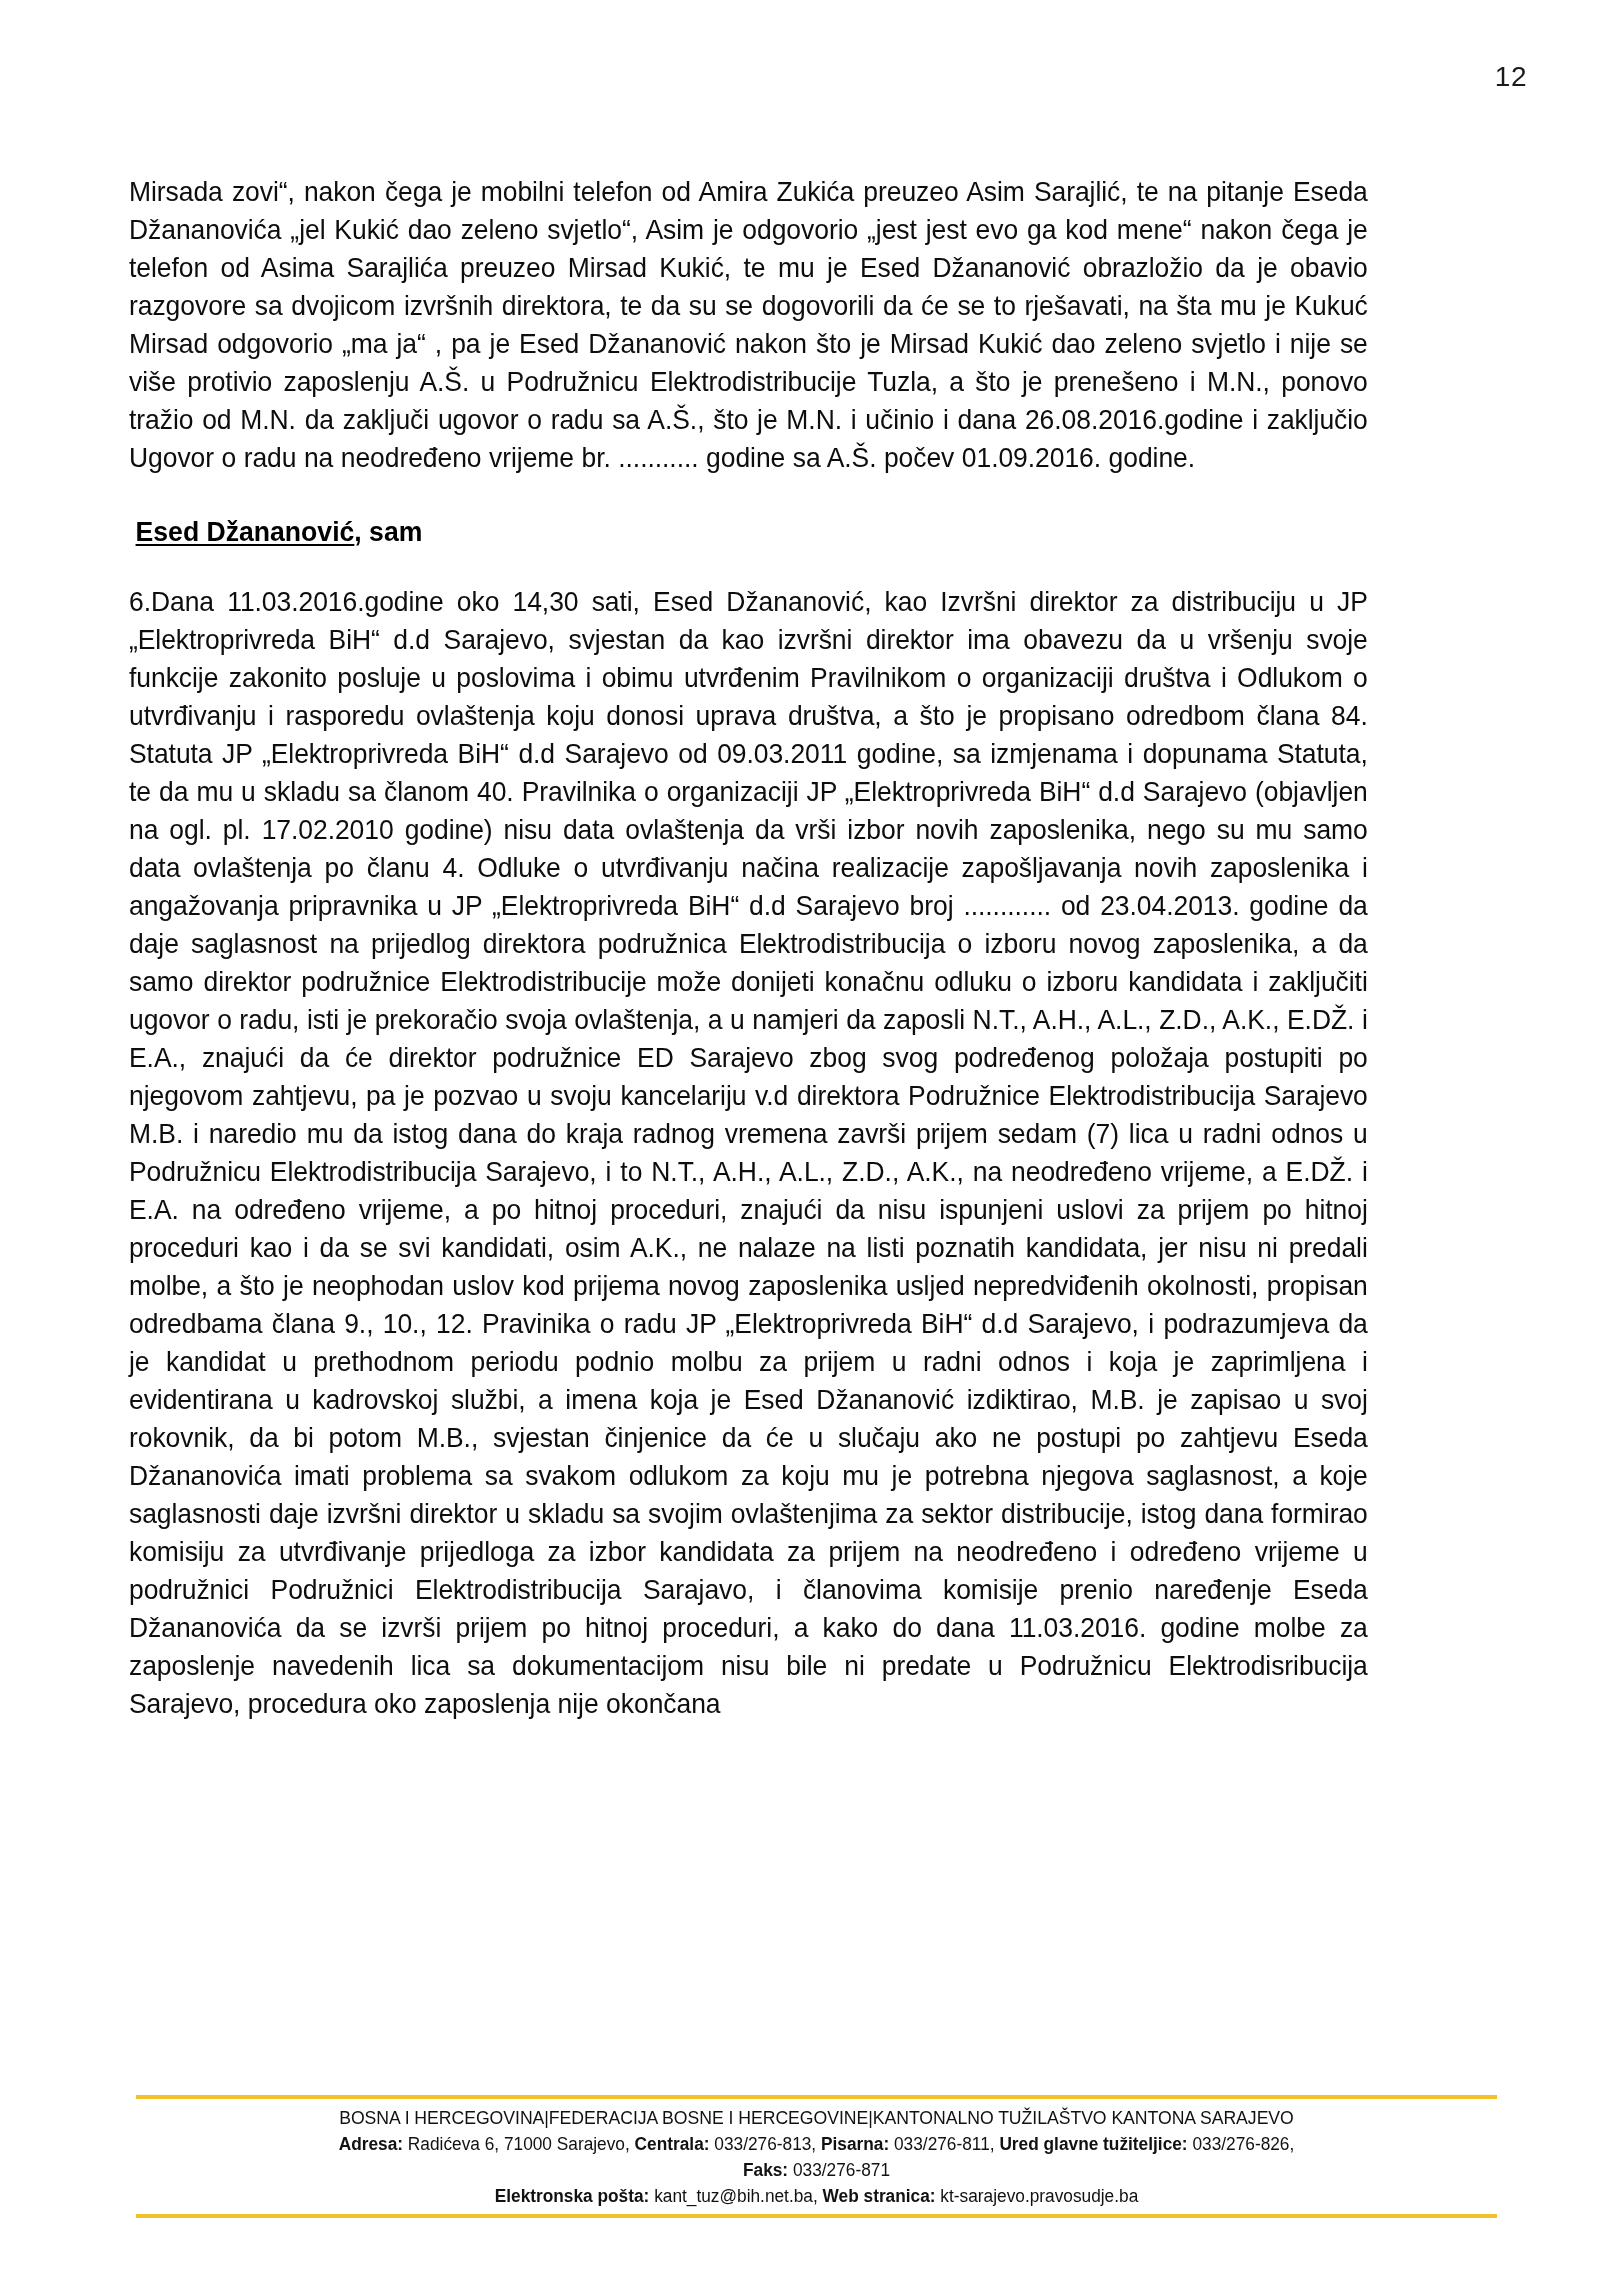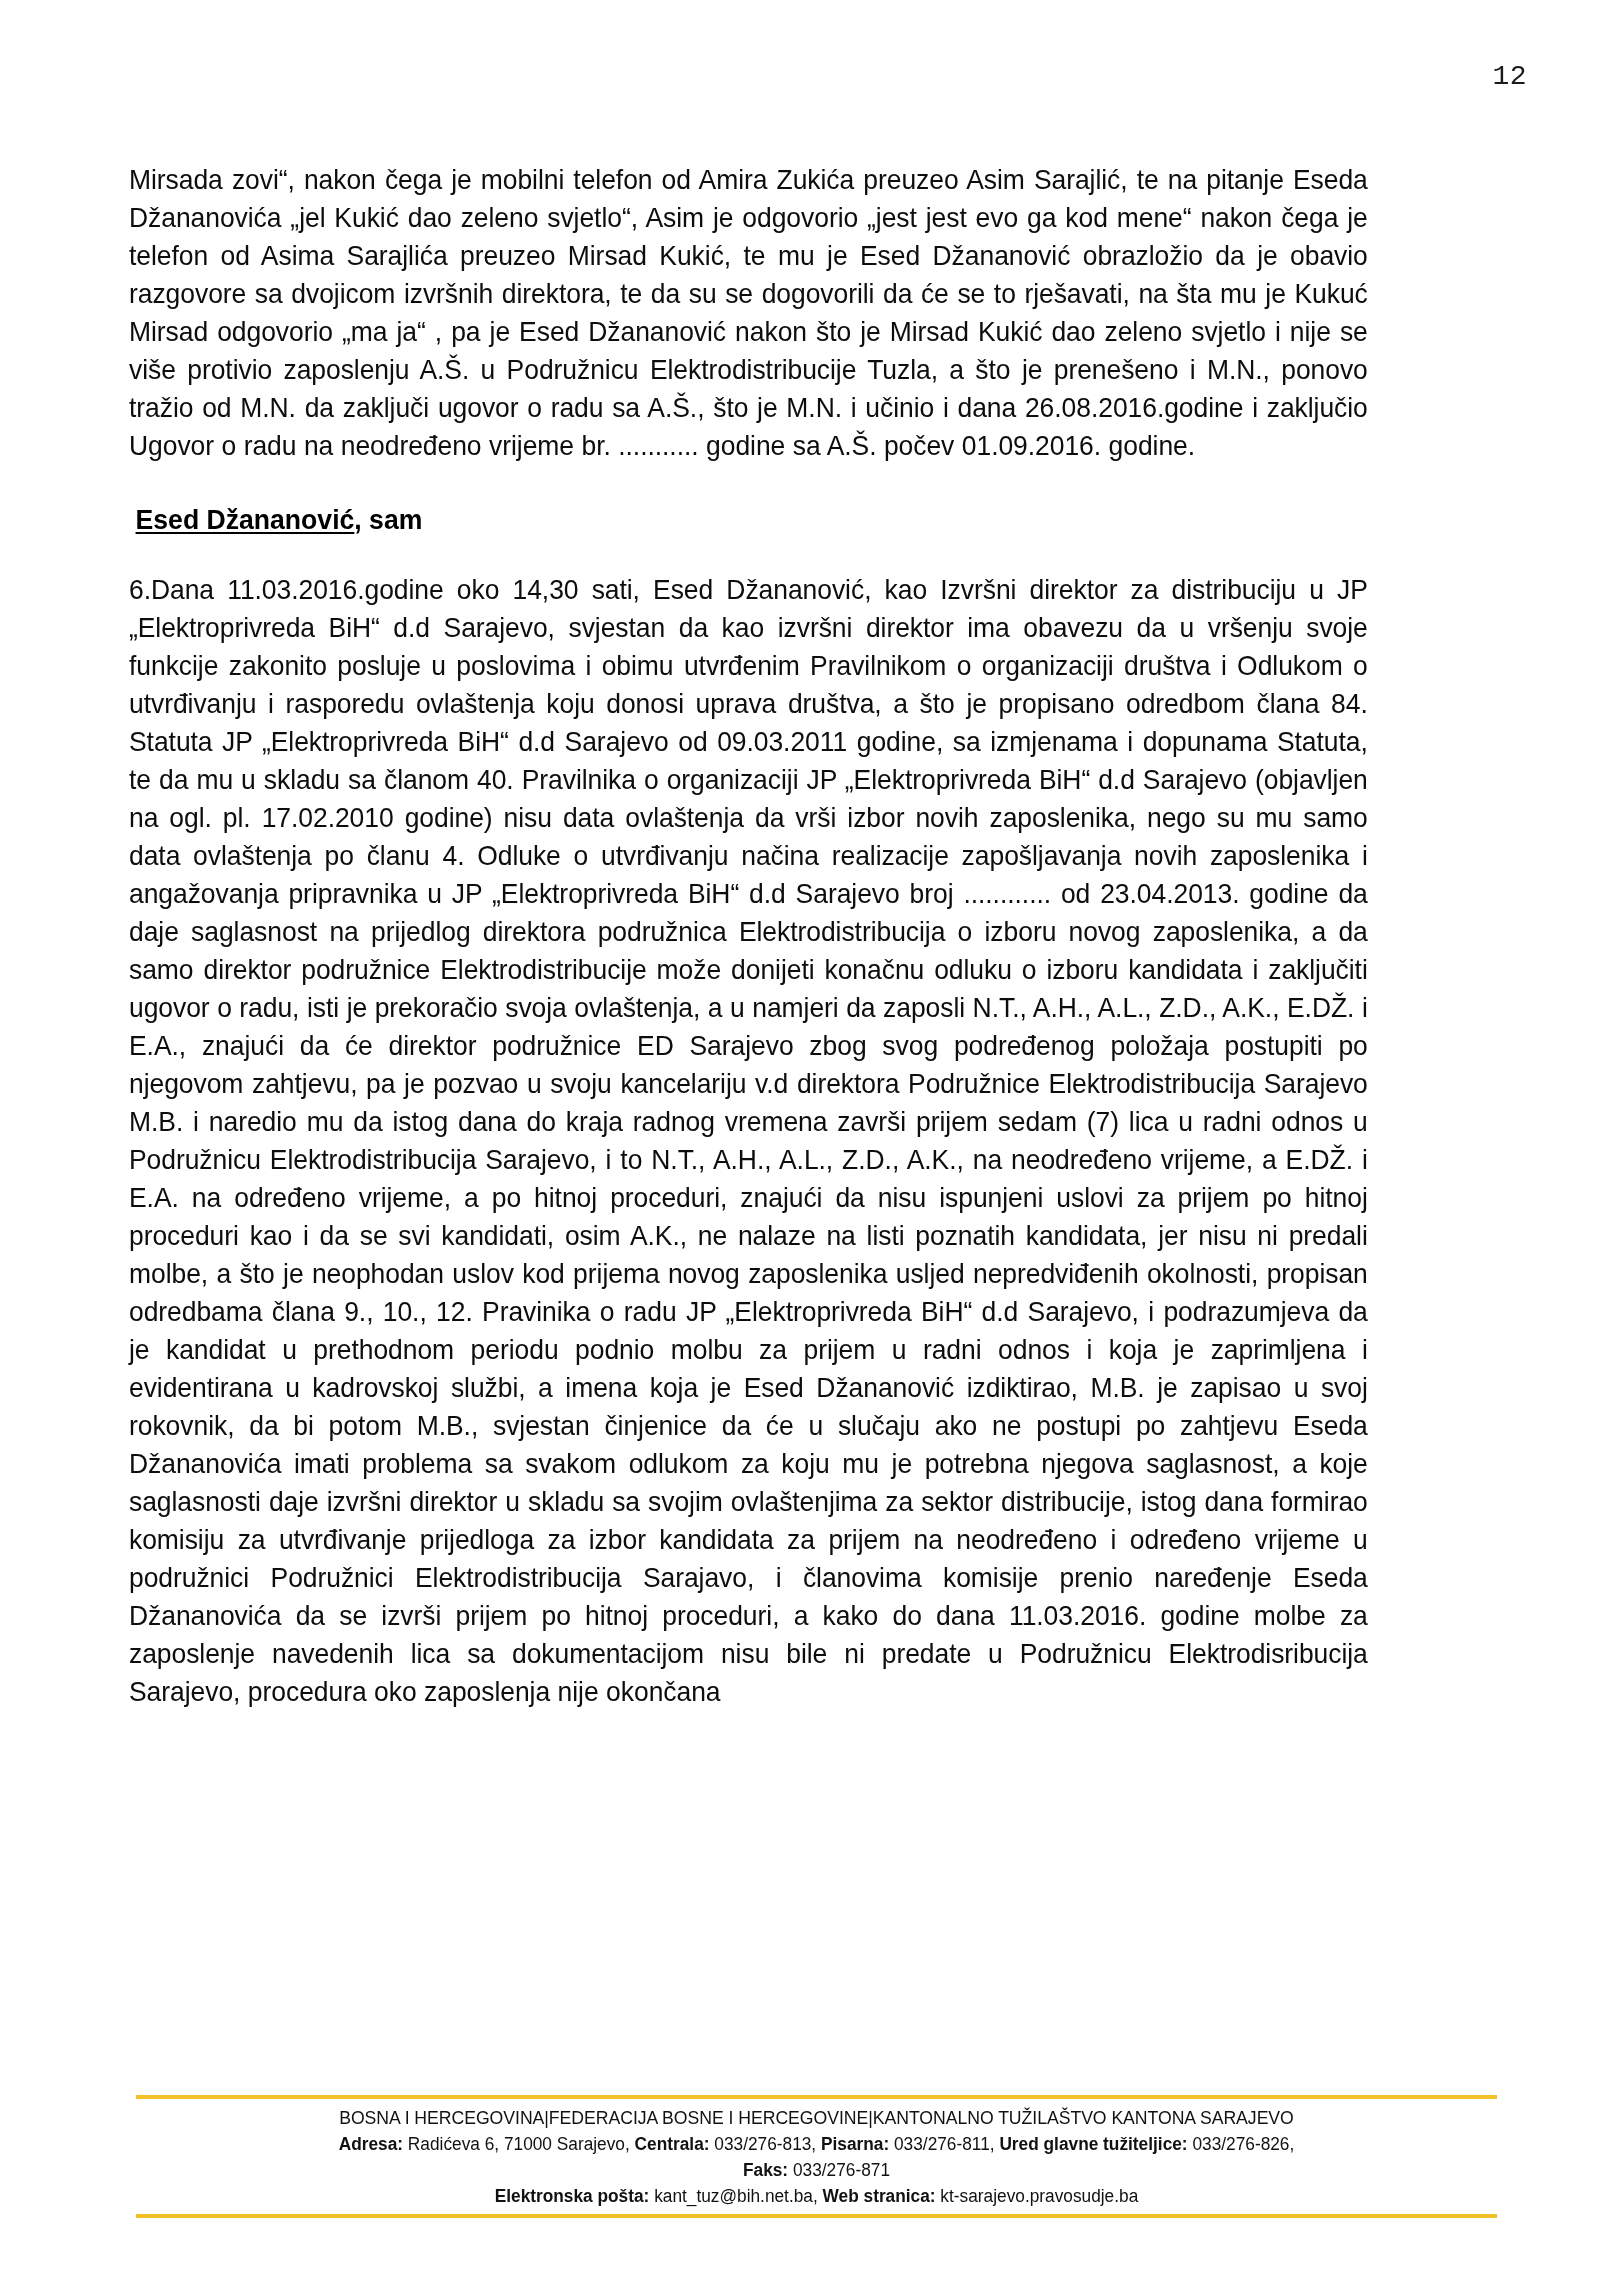--- a/index.html
+++ b/index.html
@@ -13,29 +13,29 @@
     height: 2293px;
     background: #ffffff;
     box-sizing: border-box;
     font-family: "Liberation Sans", "DejaVu Sans", sans-serif;
     overflow: hidden;
   }
   .page-number {
     position: absolute;
     top: 61px;
     right: 93px;
-    font-family: Liberation Mono, monospace;
+    font-family: Liberation Sans, sans-serif;
     font-size: 28px;
     color: #1a1a1a;
     letter-spacing: 0.5px;
   }
   .body-block {
     position: absolute;
     left: 129px;
-    top: 161px;
+    top: 173px;
     width: 1239px;
   }
   p.para {
     margin: 0;
     text-align: justify;
     text-justify: inter-word;
     font-size: 28px;
     line-height: 38px;
     color: #0d0d0d;
     font-stretch: condensed;

